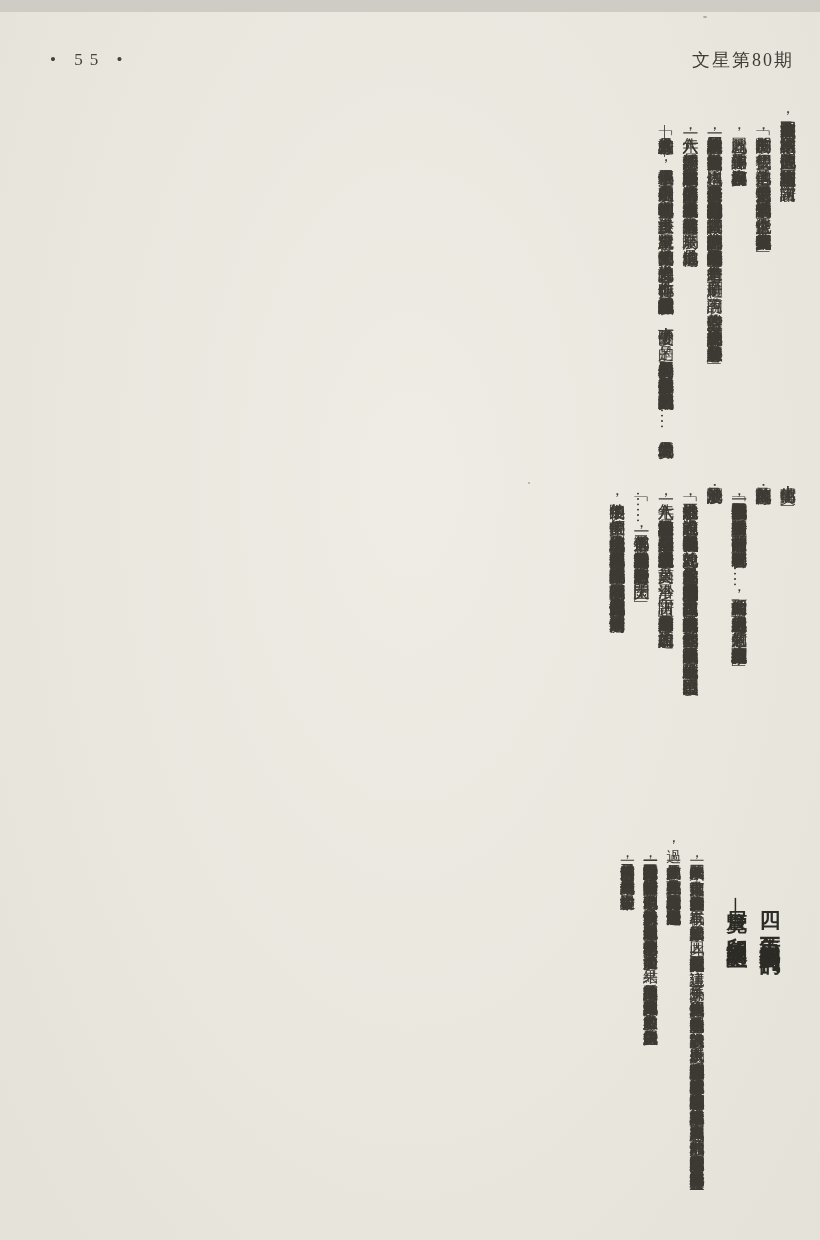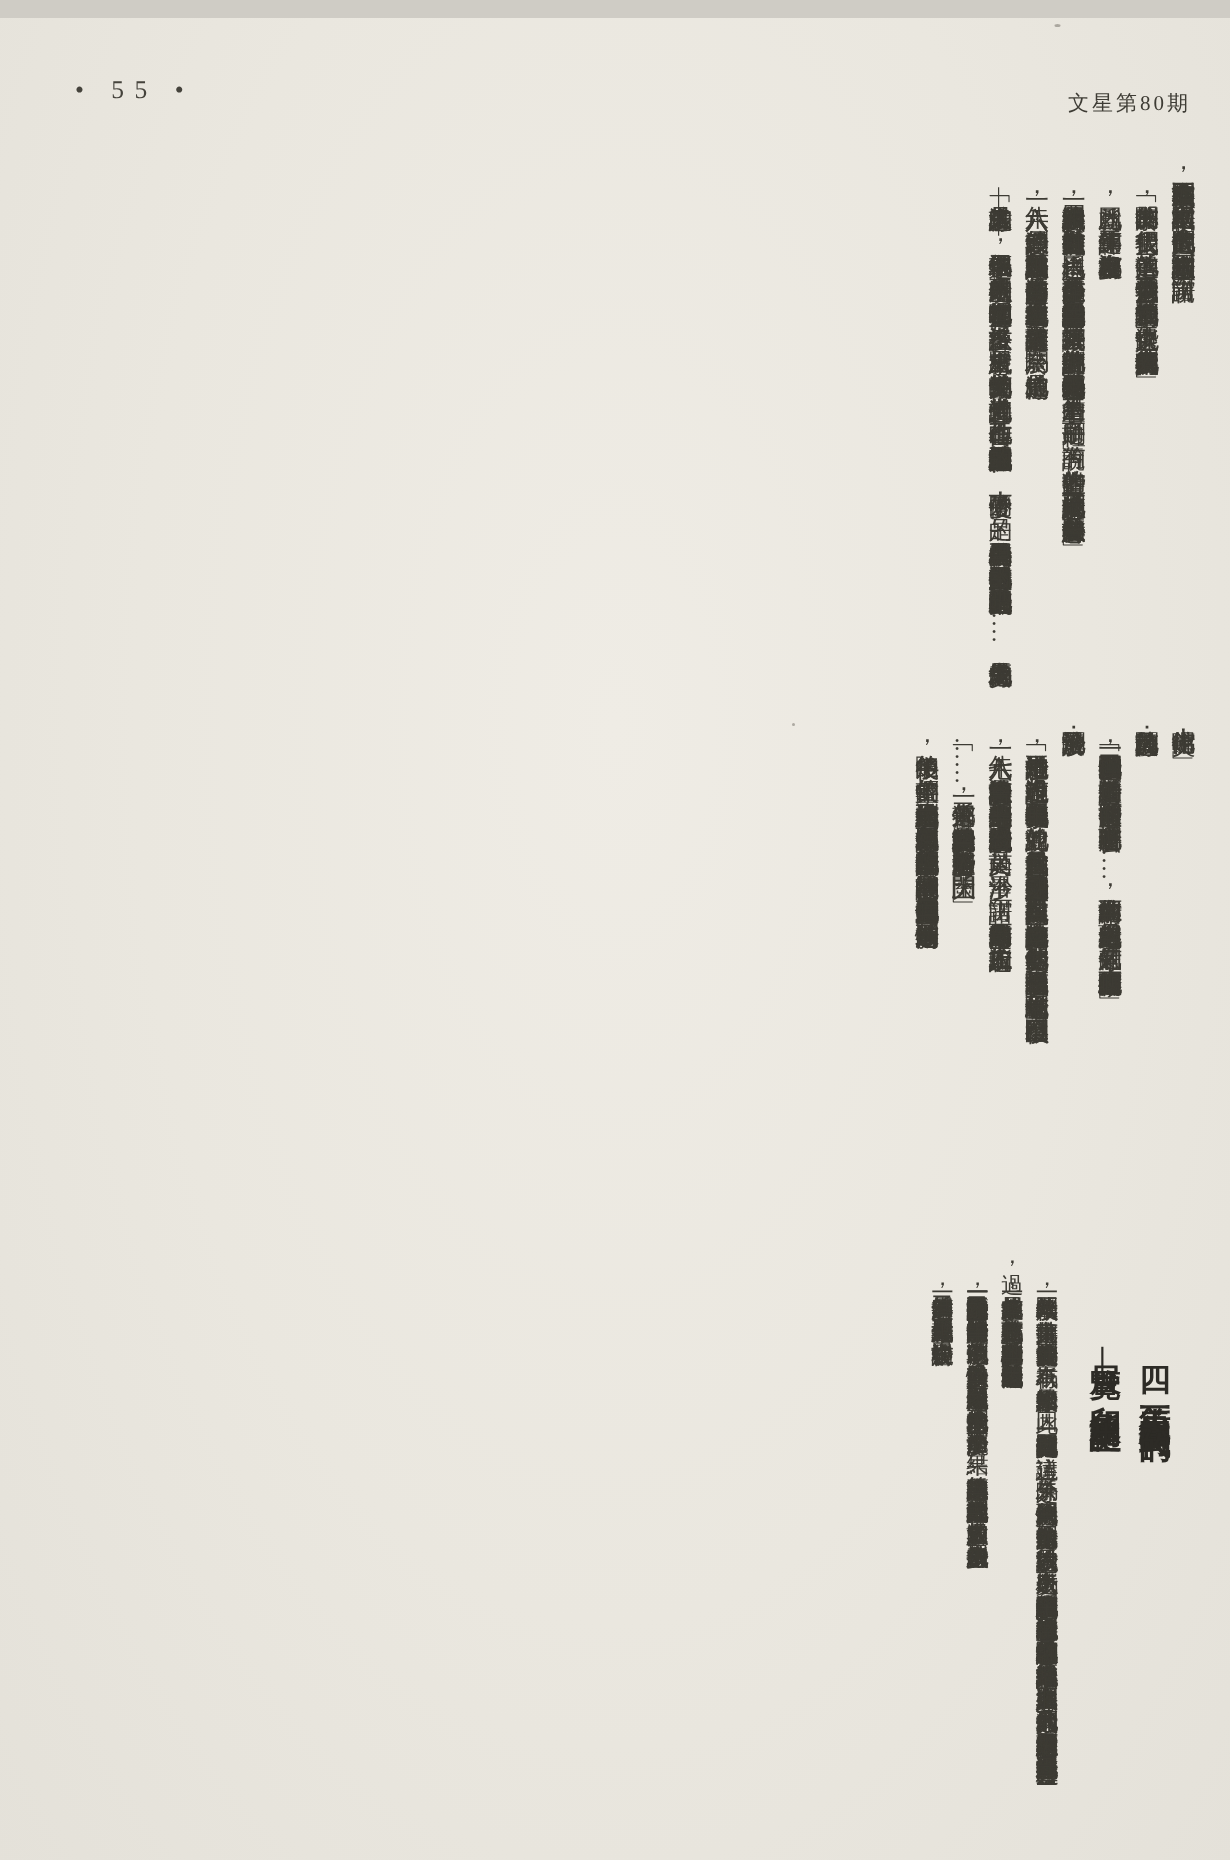--- a/index.html
+++ b/index.html
@@ -14,22 +14,22 @@
     color:#3c3a34;
     margin-top:12px;
   }
   
   .page-header{position:absolute;top:36px;left:0;right:0;height:26px;}
   .page-num{
     position:absolute;left:50px;top:2px;
     font-size:17px;letter-spacing:7px;color:#45433c;white-space:nowrap;
   }
   .issue{
-    position:absolute;right:26px;top:12px;
-    font-size:14px;letter-spacing:2px;color:#3e3c35;white-space:nowrap;
+    position:absolute;right:26px;top:0;
+    font-size:18px;letter-spacing:2px;color:#3e3c35;white-space:nowrap;
   }
   
   .vband{
     position:absolute;left:18px;right:20px;
     writing-mode:vertical-rl;
     overflow:hidden;
     color:#3d3b34;
   }
   .band1{top:97px;height:352px;}
   .band2{top:463px;height:346px;}

